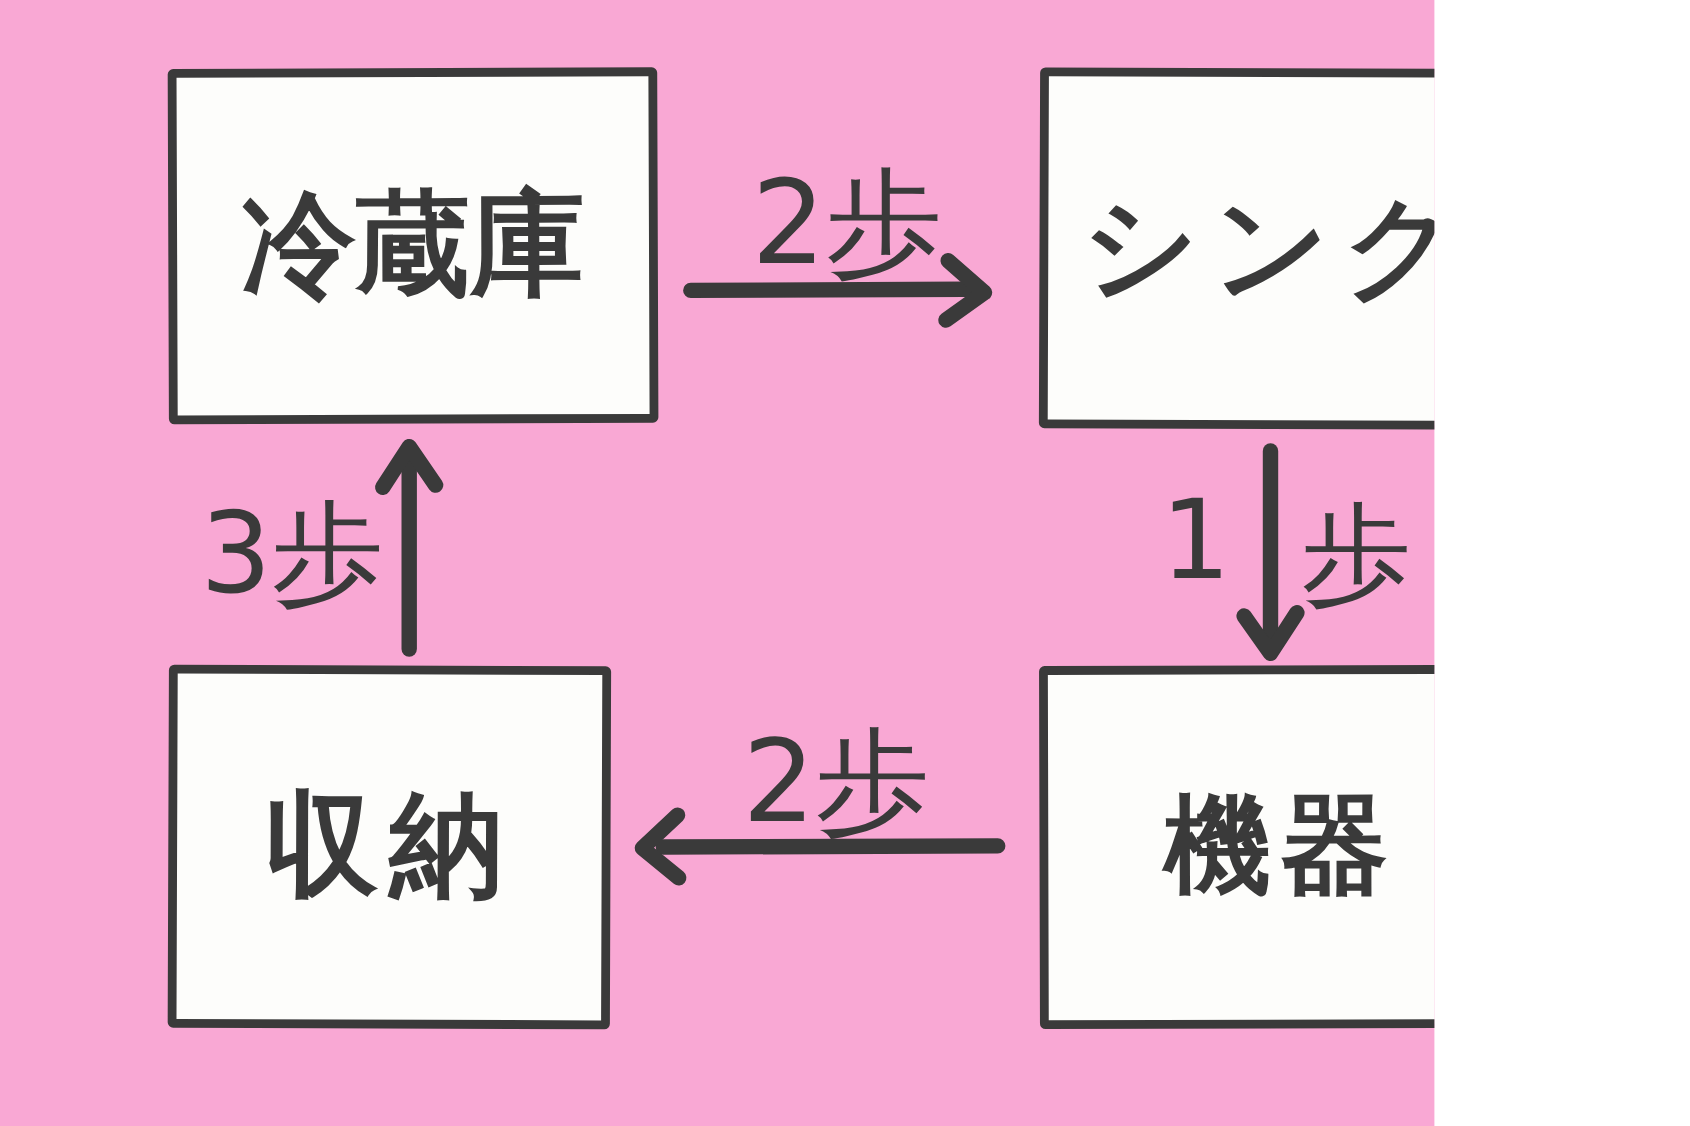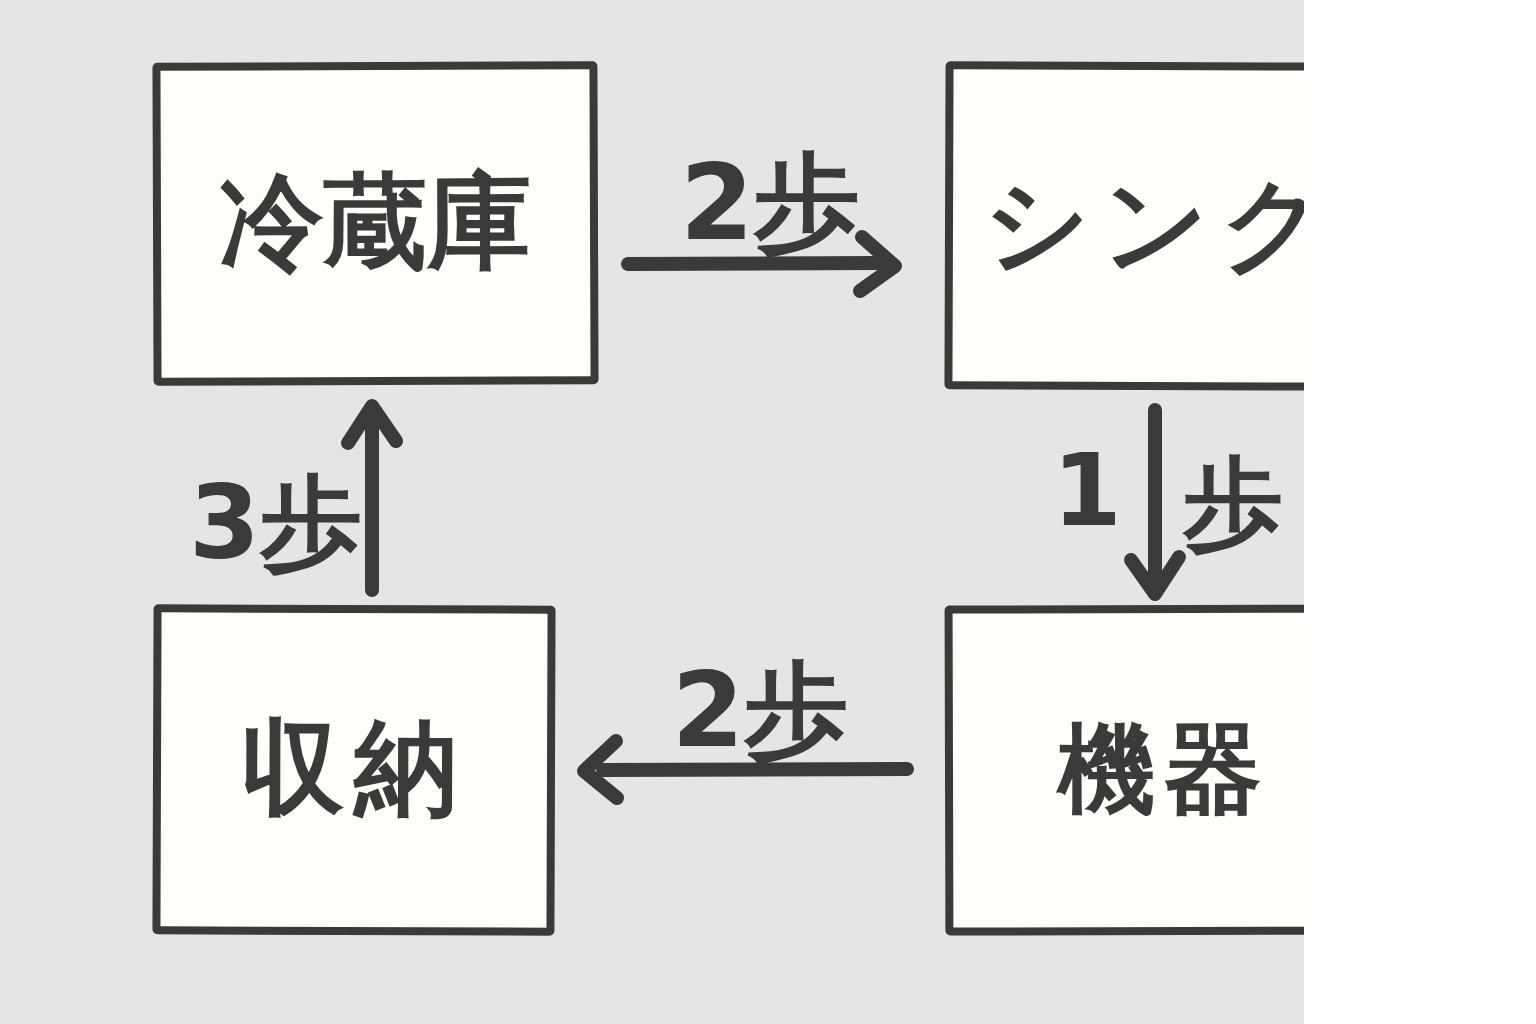--- a/index.html
+++ b/index.html
@@ -4,21 +4,21 @@
 <style>
   html, body {
     margin: 0;
     padding: 0;
     background: #ffffff;
   }
   #canvas {
     position: relative;
     width: 1304px;
     height: 1024px;
-    background: #e5e5e5;
+    background: #f9a8d4;
     font-family: "DejaVu Sans", sans-serif;
     color: #3a3a3a;
     overflow: hidden;
   }
   .node {
     position: absolute;
     border: 8px solid #3a3a3a;
     border-radius: 5px;
     background: #fdfdfb;
     display: flex;
@@ -49,43 +49,43 @@
     transform: rotate(-0.15deg);
   }
   #node-storage {
     left: 153px; top: 605px; width: 402px; height: 330px;
     font-size: 104px;
     letter-spacing: 10px;
     transform: rotate(0.2deg);
   }
   .edge-label {
     position: absolute;
-    font-weight: bold;
+    font-weight: normal;
     color: #3a3a3a;
     white-space: nowrap;
   }
   #label-top {
     left: 630px; top: 132px; width: 280px;
     font-size: 106px; text-align: center;
   }
   #label-right-num {
     left: 1052px; top: 432px; width: 70px;
     font-size: 100px; text-align: center;
   }
   #label-right-unit {
     left: 1178px; top: 438px; width: 110px;
     font-size: 100px; text-align: center;
   }
   #label-bottom {
     left: 605px; top: 642px; width: 310px;
     font-size: 104px; text-align: center;
   }
   #label-left {
-    left: 182px; top: 456px; width: 180px;
-    font-size: 102px; text-align: right;
+    left: 182px; top: 436px; width: 180px;
+    font-size: 102px; text-align: left;
   }
   .arrow-svg {
     position: absolute;
     overflow: visible;
   }
   .arrow-svg path {
     fill: none;
     stroke: #3a3a3a;
     stroke-width: 14;
     stroke-linecap: round;

